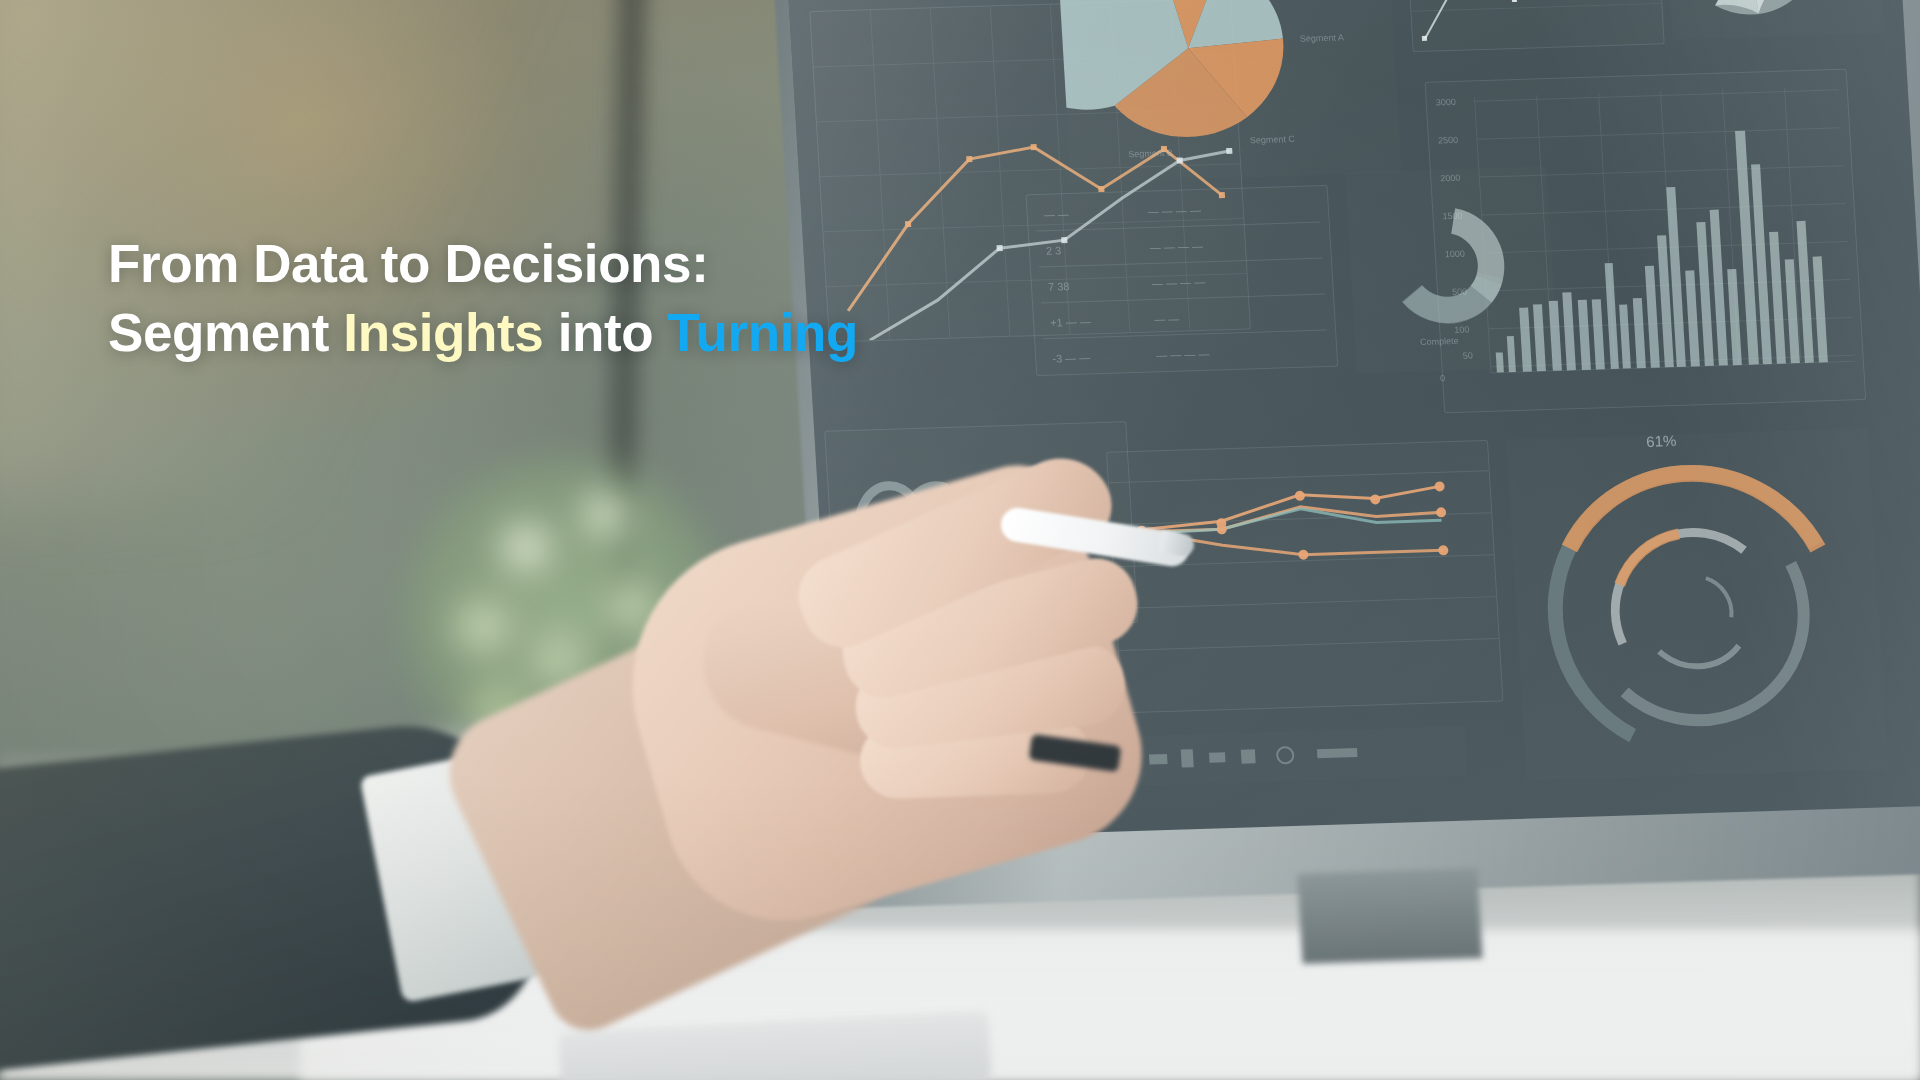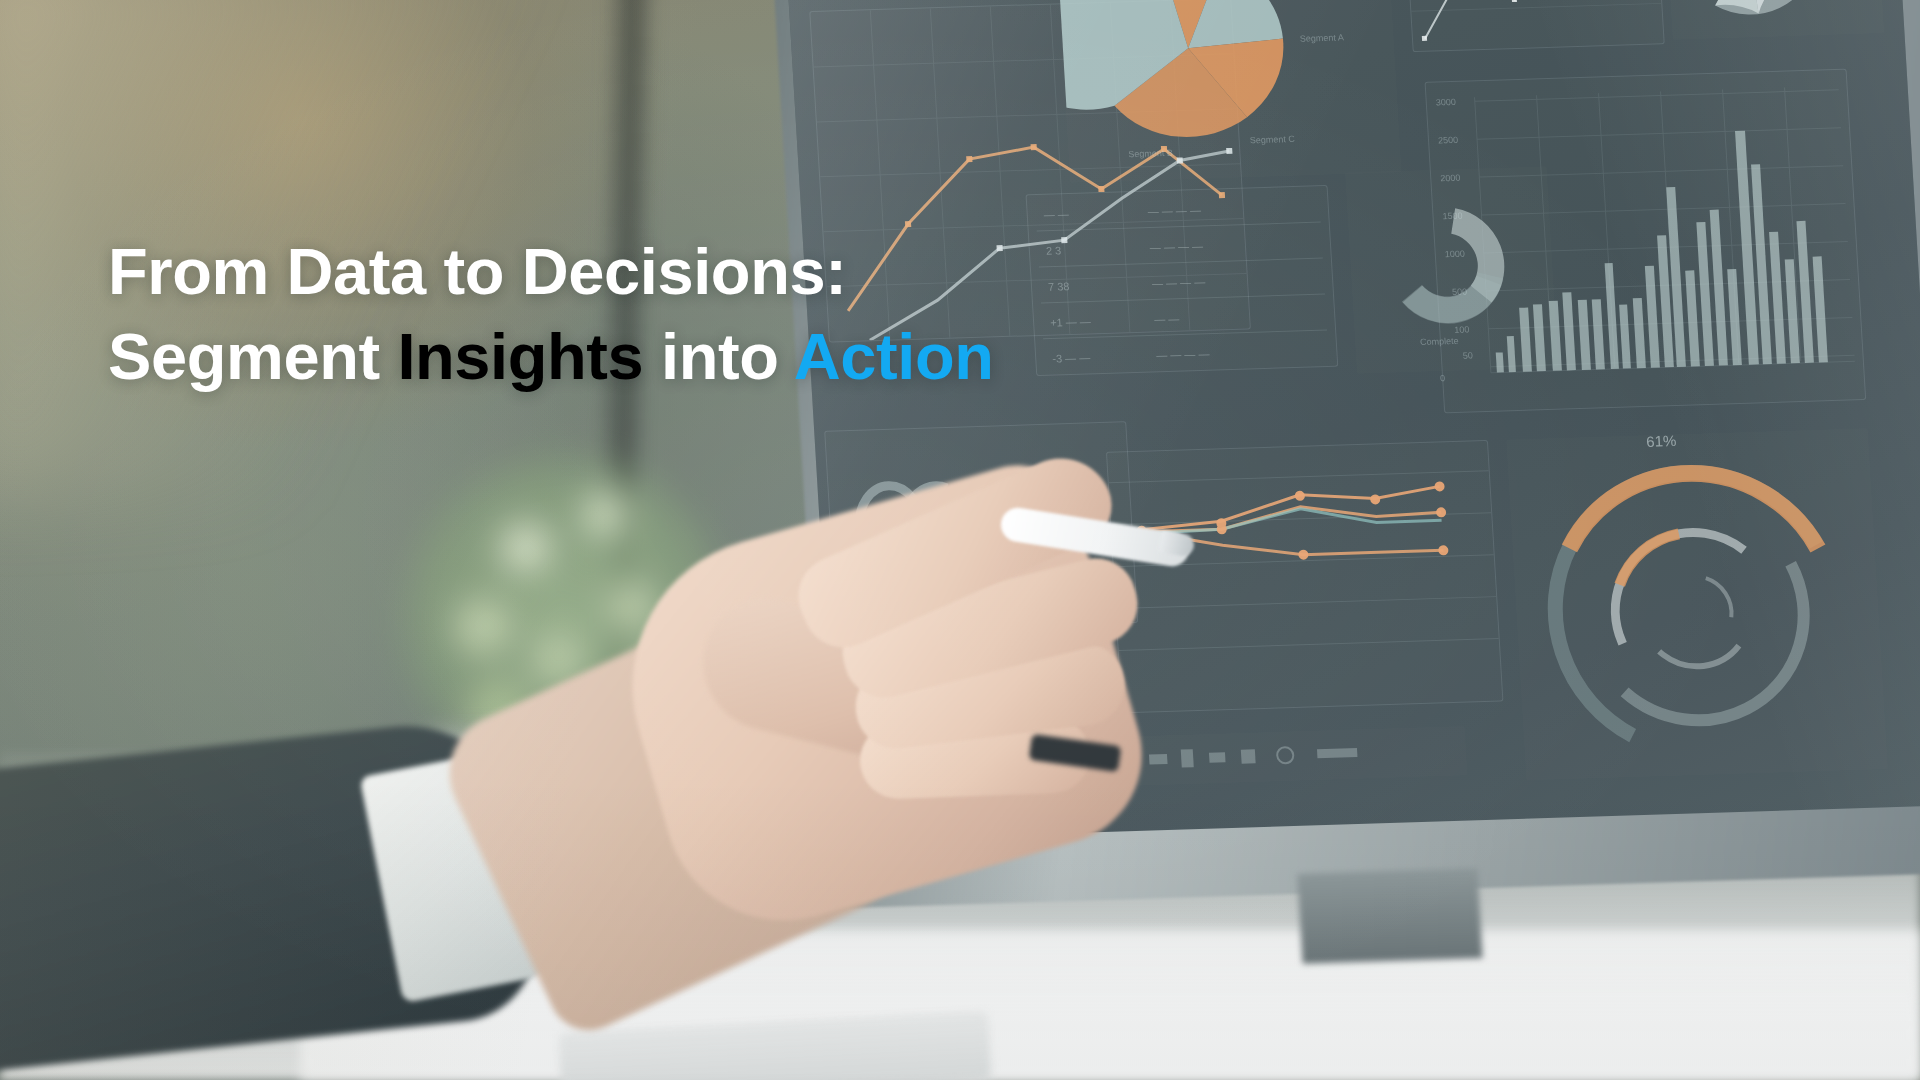--- a/index.html
+++ b/index.html
@@ -261,27 +261,27 @@
   
   .headline {
     position: absolute;
     left: 108px;
     top: 230px;
     z-index: 80;
     line-height: 1.30;
     letter-spacing: -0.4px;
   }
   .headline-line {
-    font-size: 65px;
+    font-size: 53px;
     font-weight: bold;
     color: #ffffff;
     white-space: nowrap;
     text-shadow: 0 2px 14px rgba(20,30,30,0.30);
   }
-  .hl-insights { color: #000000; }
+  .hl-insights { color: #fef9c3; }
   .hl-action   { color: #13a9f2; }
 </style>
 </head>
 <body>
 
 <div id="stage">
 
   <div class="bg-layer bg-base"></div>
   <div class="window-glow"></div>
   <div class="window-mullion"></div>
@@ -554,17 +554,17 @@
   <div class="finger f1"></div>
   <div class="stylus"></div>
   <div class="stylus-tip"></div>
   <div class="stylus-clip"></div>
 
   <div class="grade"></div>
 
   <div class="headline">
     <div class="headline-line">From Data to Decisions:</div>
     <div class="headline-line">
-      <span>Segment </span><span class="hl-insights">Insights</span><span> into </span><span class="hl-action">Action</span>
+      <span>Segment </span><span class="hl-insights">Insights</span><span> into </span><span class="hl-action">Turning</span>
     </div>
   </div>
 
 </div>
 
 </body></html>

